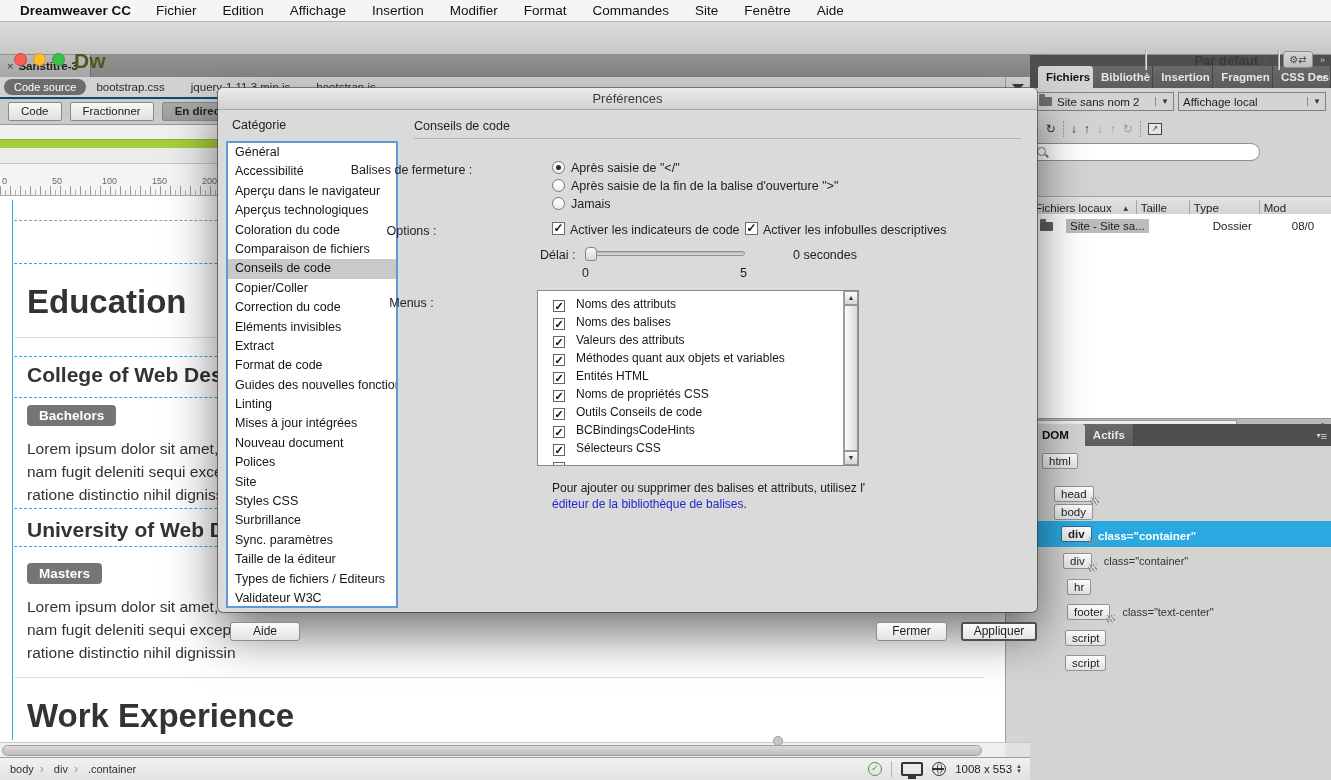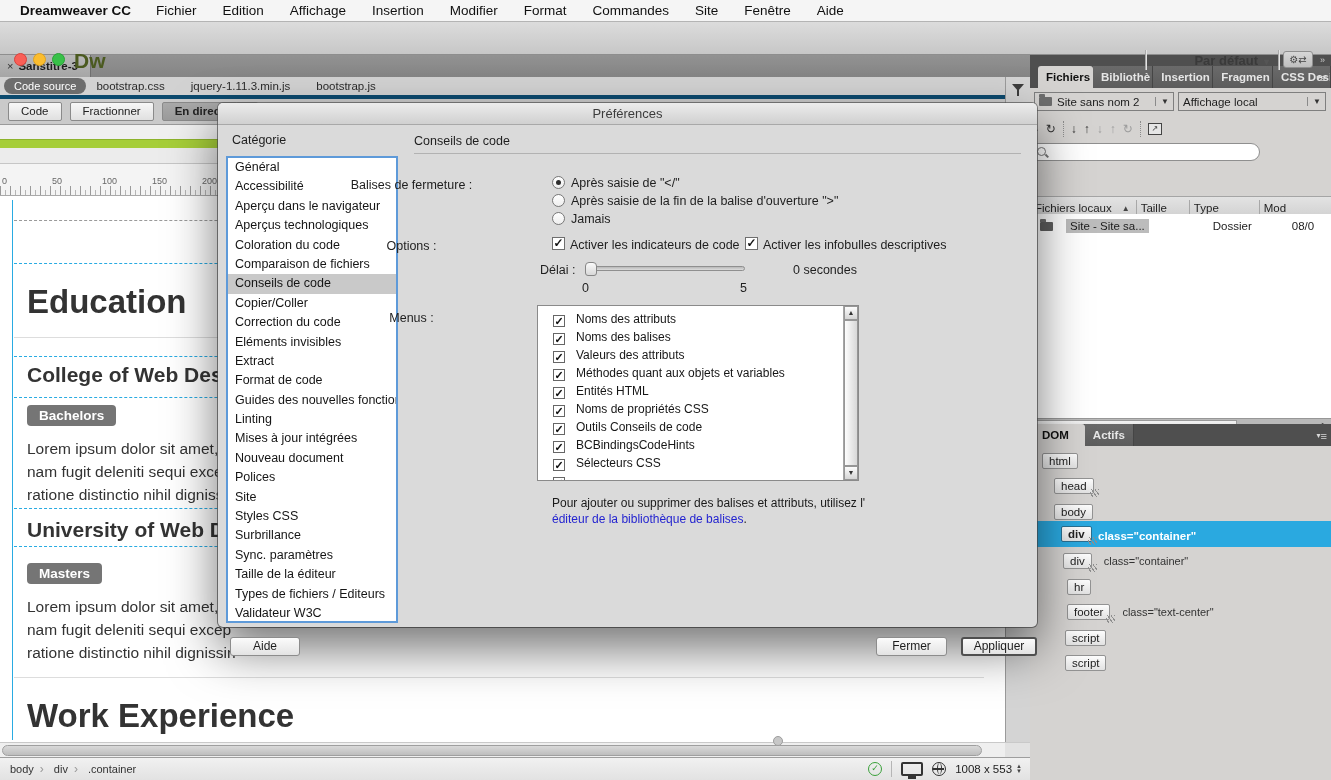--- a/index.html
+++ b/index.html
@@ -23,21 +23,21 @@
   #workspace .car{font-size:10px;color:#555;margin-left:6px}
   .tb-sep{top:28px;width:1px;height:20px;background:#a9a9a9;box-shadow:1px 0 0 #e3e3e3}
   #ws-btn{right:18px;top:29px;width:30px;height:17px;background:linear-gradient(#d6d6d6,#bfbfbf);border:1px solid #8f8f8f;border-radius:3px;font-size:10px;text-align:center;line-height:15px;color:#444}
 
   
   #tabstrip{left:0;top:55px;width:1030px;height:22px;background:linear-gradient(#929292,#858585);z-index:5}
   #doctab{position:absolute;left:0;top:0;width:91px;height:22px;background:linear-gradient(#b9b9b9,#a6a6a6);border-right:1px solid #6f6f6f;display:flex;align-items:center;font-size:11.5px;color:#1d1d1d;font-weight:700}
   #doctab .x{font-size:11px;color:#333;padding:0 5px 0 7px;font-weight:400}
 
   
-  #relbar{left:0;top:77px;width:1005px;height:22px;background:#d2d2d2;border-bottom:4px solid #0c4a6e;display:flex;align-items:center;font-size:11.5px;color:#2b2b2b;z-index:5}
+  #relbar{left:0;top:77px;width:1005px;height:22px;background:#d2d2d2;border-bottom:2px solid #0c4a6e;display:flex;align-items:center;font-size:11.5px;color:#2b2b2b;z-index:5}
   #src-pill{background:#6d6d6d;color:#fff;border-radius:10px;padding:2px 10px;margin:0 10px 0 4px;font-size:11px}
   .relfile{margin-right:26px}
 
   
   #viewbar{left:0;top:99px;width:1005px;height:26px;background:#cacaca;border-bottom:1px solid #9a9a9a;display:flex;align-items:center;z-index:4}
   .vbtn{height:19px;border:1px solid #8a8a8a;background:linear-gradient(#f7f7f7,#e0e0e0);border-radius:2px;font-size:11.5px;color:#222;padding:0 12px;line-height:17px;margin-left:8px}
   .vbtn.live{background:linear-gradient(#a9a9a9,#9b9b9b);margin-right:0;border-radius:2px 0 0 2px;font-weight:700}
   .vbtn.arrow{margin-left:0;border-left:none;border-radius:0 2px 2px 0;padding:0 6px;font-size:8px;background:linear-gradient(#c9c9c9,#b5b5b5)}
 
   
@@ -122,21 +122,21 @@
   #dombody{position:absolute;left:0;top:391px;width:301px;height:334px;background:#d5d3d1;font-size:11.5px;color:#2a2a2a}
   .pill{display:inline-block;border:1px solid #939393;background:linear-gradient(#fdfdfd,#e2e2e2);border-radius:2px;padding:0 6px;height:16px;line-height:15px;font-size:11.5px;color:#222;position:relative}
   .pill.stack:after{content:"";position:absolute;right:-6px;bottom:-4px;width:9px;height:8px;background:repeating-linear-gradient(55deg,transparent 0 2px,#8f8f8f 2px 3px)}
   .domrow{position:absolute;white-space:nowrap}
   .domrow .attr{margin-left:12px;font-size:11px;color:#333}
   #domsel{position:absolute;left:0;top:75px;width:301px;height:26px;background:#2aa9e0}
   #domsel .pill{left:31px;top:5px;position:absolute;border:1px solid #2a6f90;font-weight:700}
   #domsel .attr{position:absolute;left:68px;top:9px;color:#fff;font-weight:700;font-size:11.5px}
 
   
-  #dlg{left:218px;top:103px;width:819px;height:524px;background:#dadada;border-radius:5px;z-index:20;
+  #dlg{left:218px;top:88px;width:819px;height:524px;background:#dadada;border-radius:5px;z-index:20;
        box-shadow:0 22px 50px rgba(0,0,0,.55),0 0 0 1px rgba(90,90,90,.7)}
   #dlg-title{position:absolute;left:0;top:0;width:100%;height:22px;background:linear-gradient(#ececec,#d0d0d0);border-bottom:1px solid #a8a8a8;border-radius:5px 5px 0 0;text-align:center;font-size:13px;color:#3c3c3c;line-height:21px}
   .dlbl{position:absolute;font-size:12.5px;color:#1e1e1e}
   #dsep{position:absolute;left:196px;top:50px;width:607px;border-top:1px solid #b2b2b2}
   #catlist{position:absolute;left:8px;top:53px;width:172px;height:467px;background:#fff;border:2px solid #5e9ad9;overflow:hidden}
   .cat{height:19.4px;line-height:19.4px;padding-left:7px;font-size:12.5px;color:#151515;white-space:nowrap}
   .cat.sel{background:#c9c9c9}
   .rlabel{position:absolute;width:267px;left:60px;text-align:center;font-size:12.5px;color:#1e1e1e}
   .radio{position:absolute;width:13px;height:13px;border:1px solid #777;border-radius:50%;background:linear-gradient(#fff,#eee)}
   .radio.on:after{content:"";position:absolute;left:3px;top:3px;width:5px;height:5px;border-radius:50%;background:#2d2d2d}
@@ -345,21 +345,21 @@
   </div>
 
   <div id="domtabs">
     <span class="ptab active" style="margin-left:-4px;padding:0 16px">DOM</span>
     <span class="ptab">Actifs</span>
     <span class="pmenu"><span class="v">▾</span><span>≡</span></span>
   </div>
 
   <div id="dombody">
     <div class="domrow" style="left:12px;top:7px"><span class="pill">html</span></div>
-    <div class="domrow" style="left:24px;top:32px"><span class="pill stack">head</span></div>
+    <div class="domrow" style="left:24px;top:40px"><span class="pill stack">head</span></div>
     <div class="domrow" style="left:24px;top:58px"><span class="pill">body</span></div>
     <div id="domsel">
       <span class="pill stack">div</span>
       <span class="attr">class="container"</span>
     </div>
     <div class="domrow" style="left:33px;top:107px"><span class="pill stack">div</span><span class="attr">class="container"</span></div>
     <div class="domrow" style="left:37px;top:133px"><span class="pill">hr</span></div>
     <div class="domrow" style="left:37px;top:158px"><span class="pill stack">footer</span><span class="attr">class="text-center"</span></div>
     <div class="domrow" style="left:35px;top:184px"><span class="pill">script</span></div>
     <div class="domrow" style="left:35px;top:209px"><span class="pill">script</span></div>

